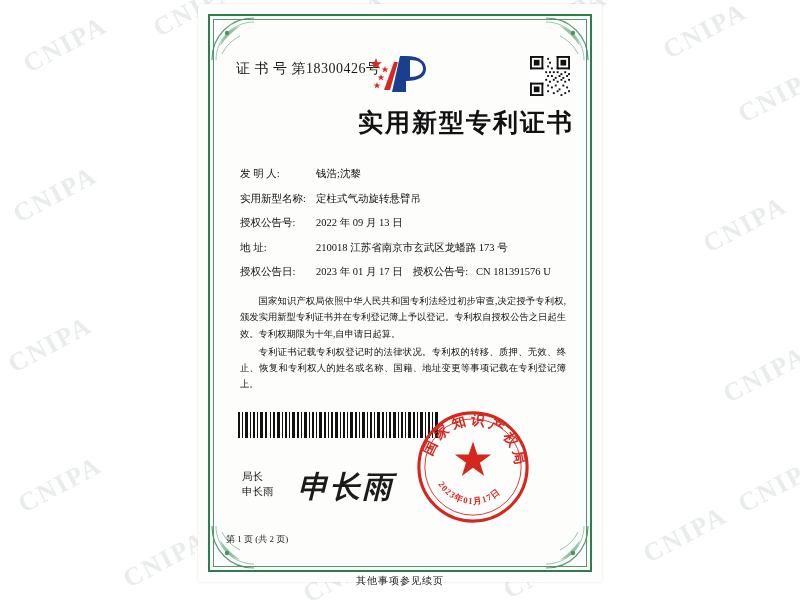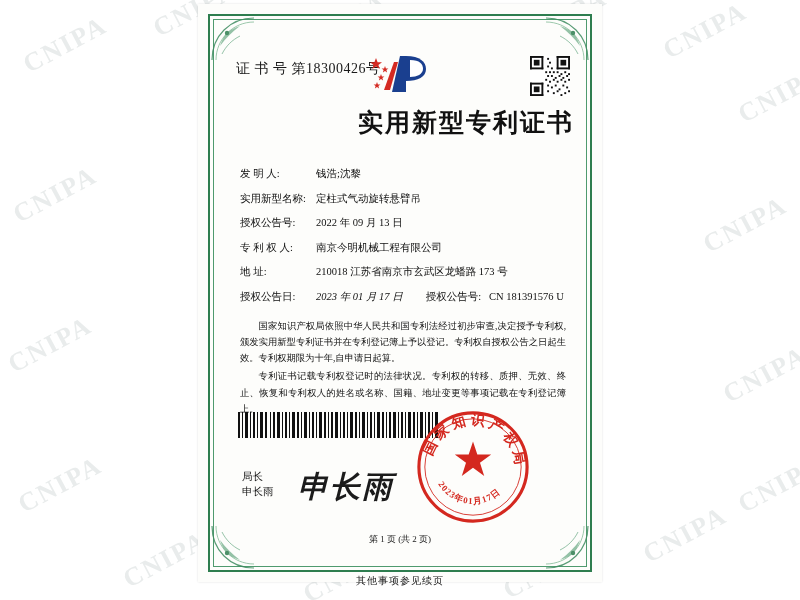--- a/index.html
+++ b/index.html
@@ -119,21 +119,21 @@
     display: flex;
     align-items: baseline;
     margin-bottom: 10.5px;
   }
   .flabel {
     width: 76px;
     flex: 0 0 76px;
     letter-spacing: 0px;
   }
   .fvalue { flex: 1; }
-  .frow.two .fvalue { flex: 0 0 auto; margin-right: 23px; font-style: italic; }
+  .frow.two .fvalue { flex: 0 0 auto; margin-right: 10px; }
   .frow.two .flabel2 { flex: 0 0 auto; margin-right: 8px; }
 
   .para {
     margin-top: 14px;
     margin-left: 14px;
     margin-right: 8px;
     font-family: "Liberation Serif", serif;
     font-size: 9.3px;
     line-height: 1.75;
     color: #101010;
@@ -173,21 +173,21 @@
     right: 42px;
     bottom: 30px;
     width: 118px;
     height: 118px;
   }
   .page-num {
     position: absolute;
     bottom: 10px;
     left: 0;
     right: 0;
-    text-align: center;
+    text-align: left;
     font-family: "Liberation Serif", serif;
     font-size: 9px;
     color: #222;
   }
   .footnote {
     position: absolute;
     left: 0;
     right: 0;
     bottom: 12px;
     text-align: center;
@@ -337,24 +337,20 @@
         </div>
         <div class="frow">
           <div class="flabel">实用新型名称:</div>
           <div class="fvalue">定柱式气动旋转悬臂吊</div>
         </div>
         <div class="frow">
           <div class="flabel">授权公告号:</div>
           <div class="fvalue">2022 年 09 月 13 日</div>
         </div>
         <div class="frow">
-          <div class="flabel">专 利 权 人:</div>
-          <div class="fvalue">南京今明机械工程有限公司</div>
-        </div>
-        <div class="frow">
           <div class="flabel">地 址:</div>
           <div class="fvalue">210018 江苏省南京市玄武区龙蟠路 173 号</div>
         </div>
         <div class="frow two">
           <div class="flabel">授权公告日:</div>
           <div class="fvalue">2023 年 01 月 17 日</div>
           <div class="flabel2">授权公告号:</div>
           <div>CN 181391576 U</div>
         </div>
       </div>

